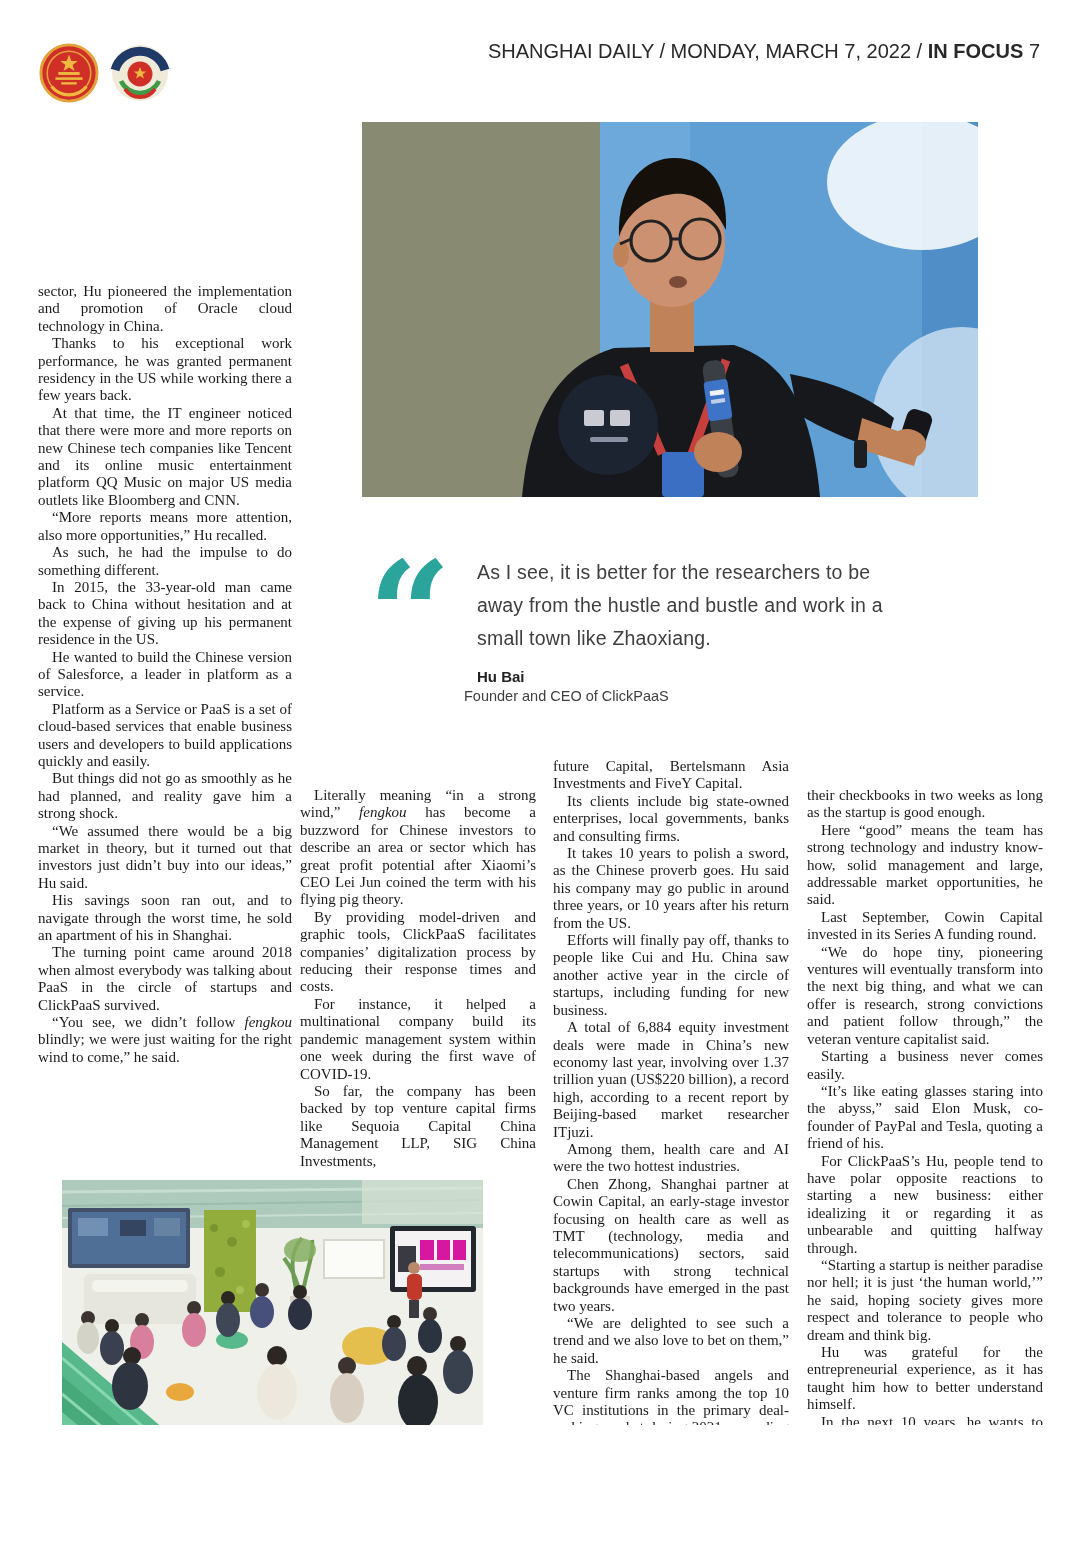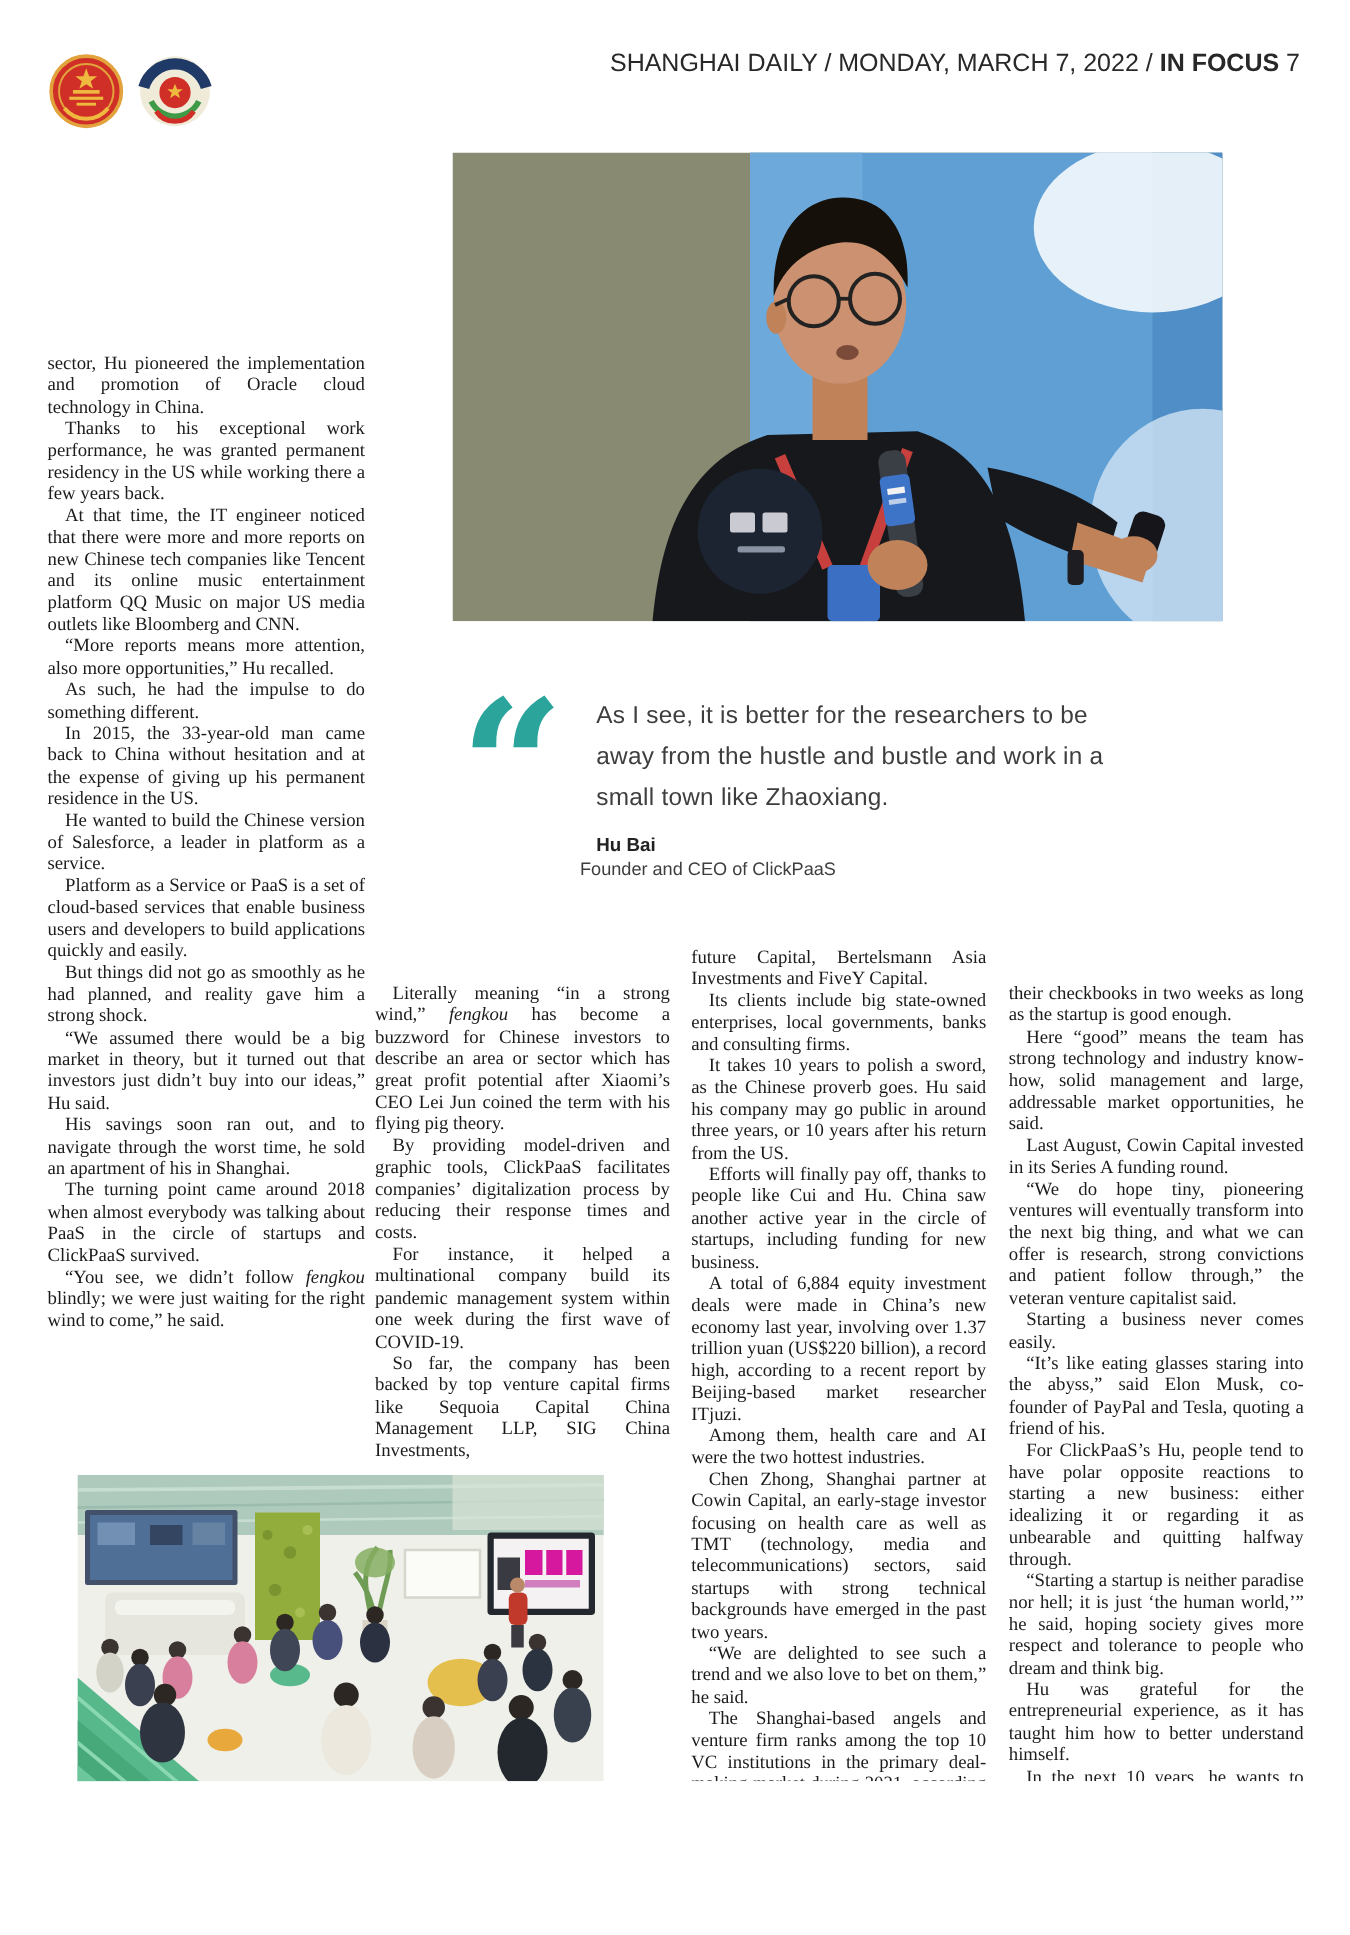--- a/index.html
+++ b/index.html
@@ -151,21 +151,21 @@
       <p class="para">A total of 6,884 equity investment deals were made in China’s new economy last year, involving over 1.37 trillion yuan (US$220 billion), a record high, according to a recent report by Beijing-based market researcher ITjuzi.</p>
       <p class="para">Among them, health care and AI were the two hottest industries.</p>
       <p class="para">Chen Zhong, Shanghai partner at Cowin Capital, an early-stage investor focusing on health care as well as TMT (technology, media and telecommunications) sectors, said startups with strong technical backgrounds have emerged in the past two years.</p>
       <p class="para">“We are delighted to see such a trend and we also love to bet on them,” he said.</p>
       <p class="para">The Shanghai-based angels and venture firm ranks among the top 10 VC institutions in the primary deal-making market during 2021, according to ITjuzi’s study.</p>
       <p class="para">Making an investment usually takes time, but Chen said they will pull out</p>
     </div>
   <div class="col col4">
       <p class="para cont">their checkbooks in two weeks as long as the startup is good enough.</p>
       <p class="para">Here “good” means the team has strong technology and industry know-how, solid management and large, addressable market opportunities, he said.</p>
-      <p class="para">Last August, Cowin Capital invested in its Series A funding round.</p>
+      <p class="para">Last September, Cowin Capital invested in its Series A funding round.</p>
       <p class="para">“We do hope tiny, pioneering ventures will eventually transform into the next big thing, and what we can offer is research, strong convictions and patient follow through,” the veteran venture capitalist said.</p>
       <p class="para">Starting a business never comes easily.</p>
       <p class="para">“It’s like eating glasses staring into the abyss,” said Elon Musk, co-founder of PayPal and Tesla, quoting a friend of his.</p>
       <p class="para">For ClickPaaS’s Hu, people tend to have polar opposite reactions to starting a new business: either idealizing it or regarding it as unbearable and quitting halfway through.</p>
       <p class="para">“Starting a startup is neither paradise nor hell; it is just ‘the human world,’” he said, hoping society gives more respect and tolerance to people who dream and think big.</p>
       <p class="para">Hu was grateful for the entrepreneurial experience, as it has taught him how to better understand himself.</p>
       <p class="para">In the next 10 years, he wants to manage his company better and become “a man of stories.”</p>
     </div>
 
   <div class="photo-secondary">

